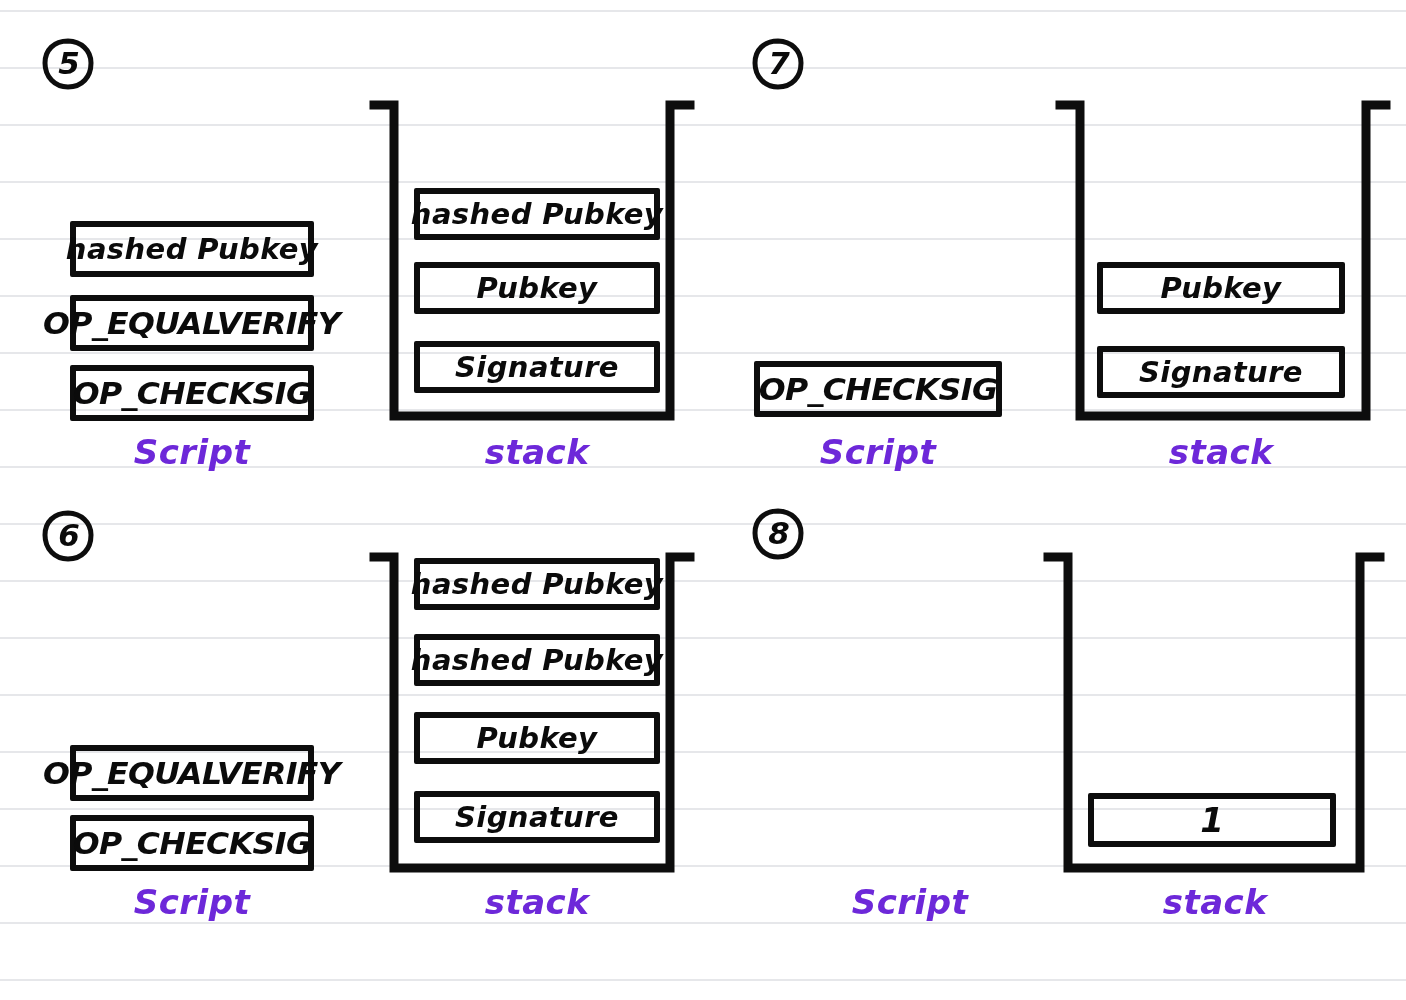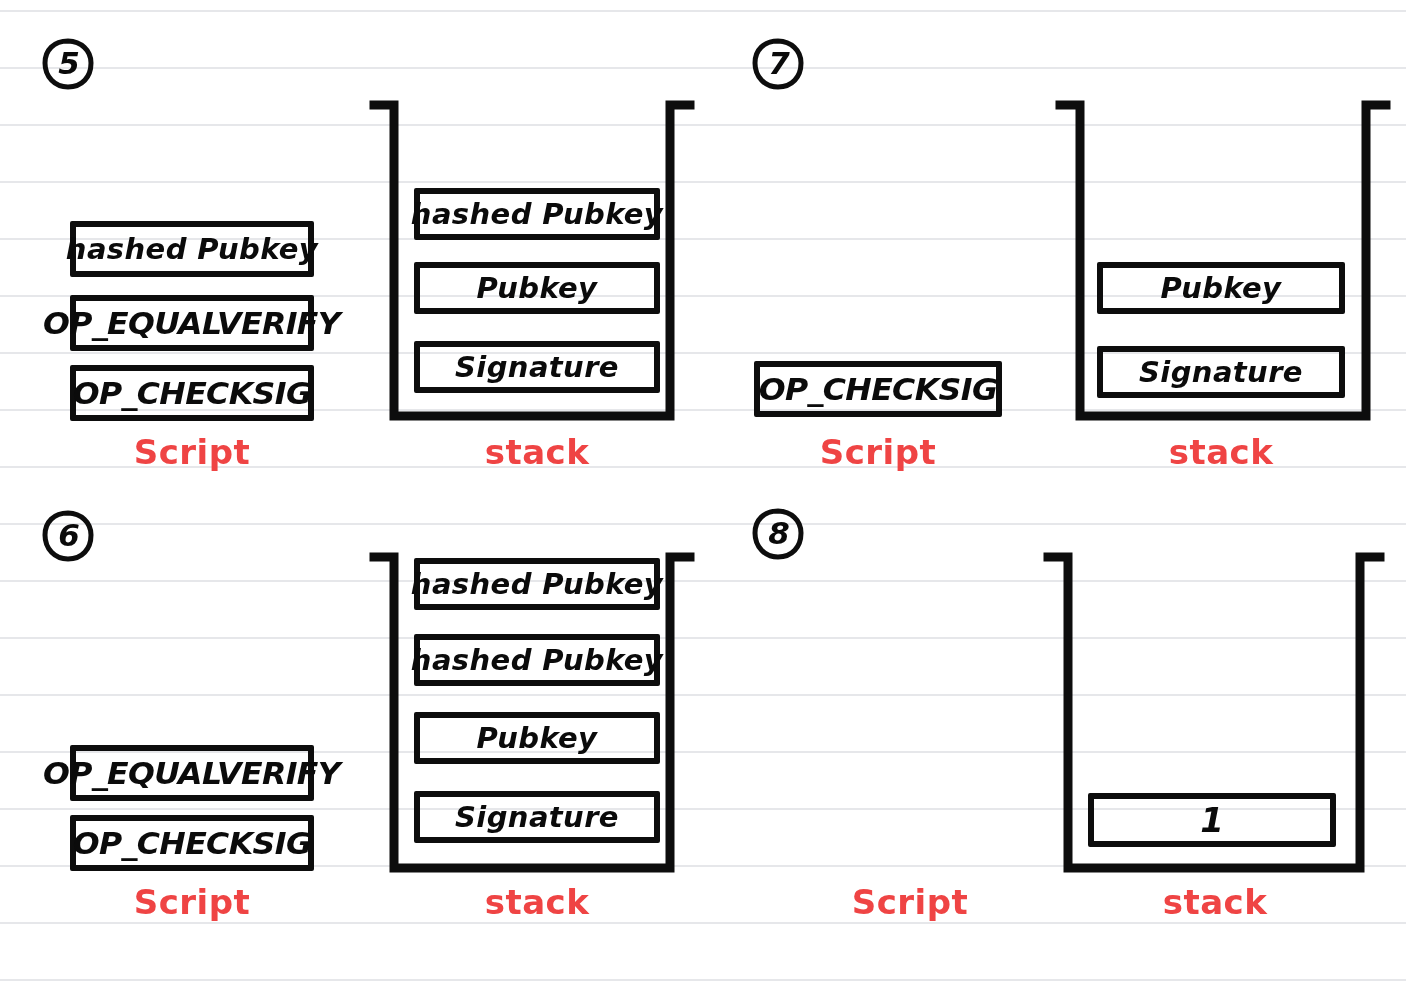--- a/index.html
+++ b/index.html
@@ -99,22 +99,23 @@
     position: absolute;
     z-index: 1;
   }
   .stack-bracket svg { display: block; overflow: visible; }
 
   
   .caption {
     position: absolute;
     font-family: "DejaVu Sans", sans-serif;
     font-weight: bold;
+    font-style: italic;
     font-size: 34px;
-    color: #ef4444;
+    color: #6d28d9;
     white-space: nowrap;
     text-align: center;
     letter-spacing: 0.5px;
     z-index: 3;
   }
 </style>
 </head>
 <body>
 
 <div id="page">

